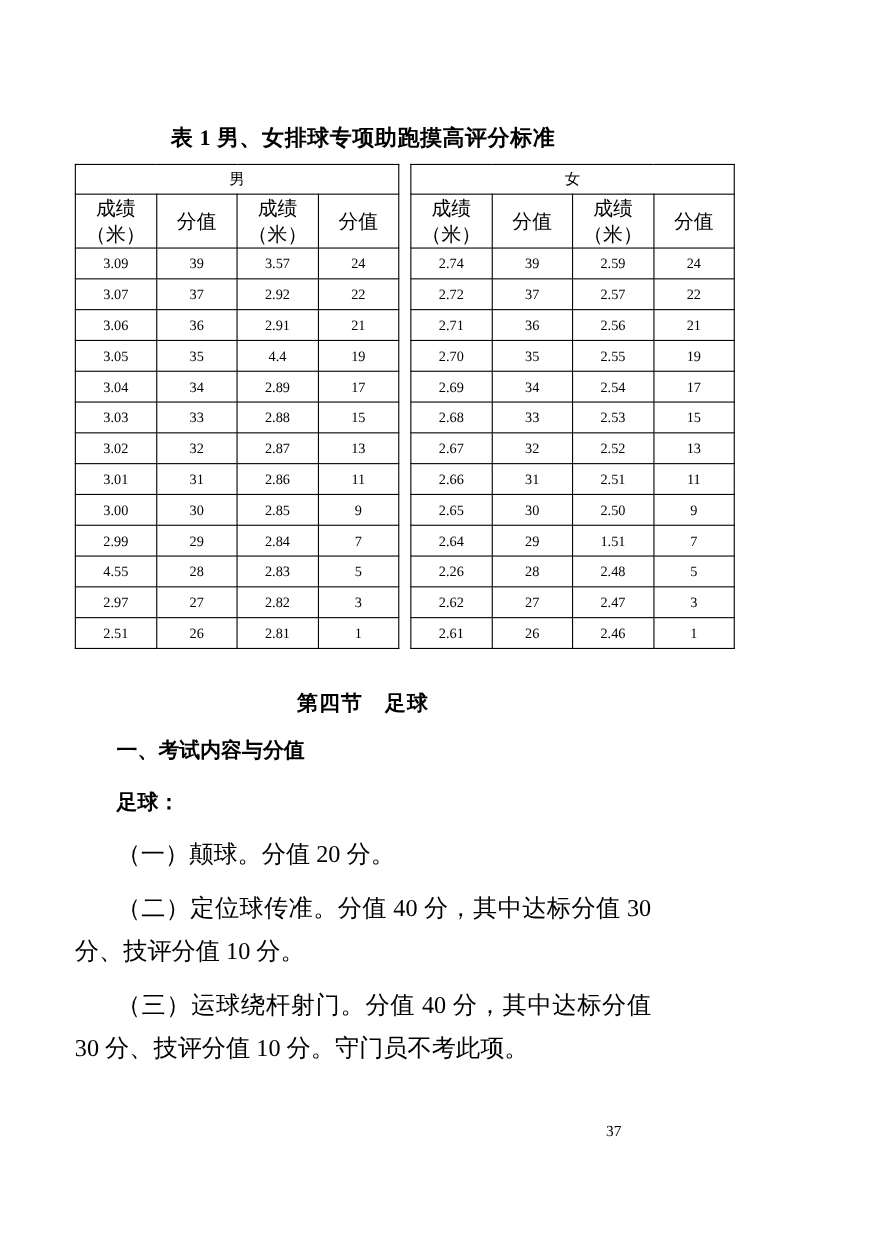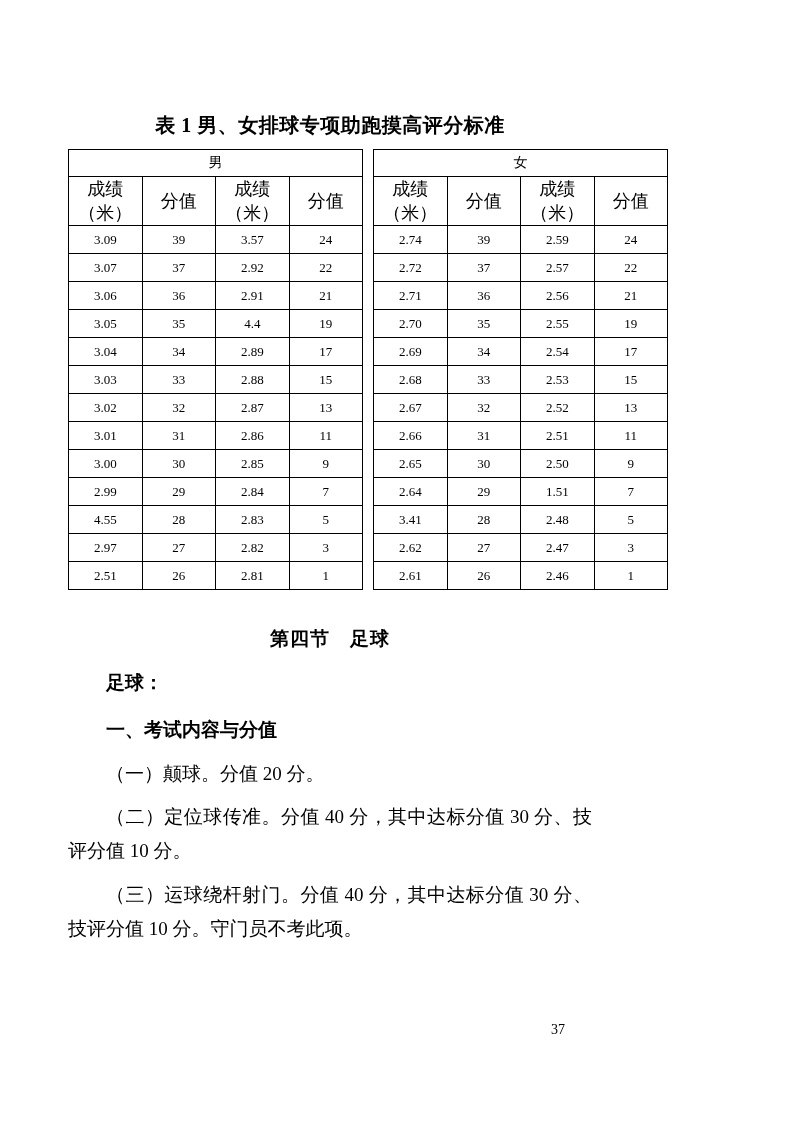--- a/index.html
+++ b/index.html
@@ -75,21 +75,21 @@
     margin-top: 14px;
     text-indent: 0;
   }
   .indent1 {
     text-indent: 38px;
   }
   .bold {
     font-weight: bold;
   }
   .para {
-    font-size: 19px;
+    font-size: 22px;
     line-height: 1.78;
     margin-top: 10px;
     text-indent: 38px;
     text-align: justify;
   }
   .page-number {
     position: absolute;
     right: 95px;
     bottom: 84px;
     font-size: 14px;
@@ -232,21 +232,21 @@
         <td>29</td>
         <td>1.51</td>
         <td>7</td>
       </tr>
       <tr>
         <td>4.55</td>
         <td>28</td>
         <td>2.83</td>
         <td>5</td>
         <td class="gap"></td>
-        <td>3.41</td>
+        <td>2.26</td>
         <td>28</td>
         <td>2.48</td>
         <td>5</td>
       </tr>
       <tr>
         <td>2.97</td>
         <td>27</td>
         <td>2.82</td>
         <td>3</td>
         <td class="gap"></td>
@@ -264,22 +264,22 @@
         <td>2.61</td>
         <td>26</td>
         <td>2.46</td>
         <td>1</td>
       </tr>
     </tbody>
   </table>
 
   <div class="section-heading">第四节　足球</div>
 
+  <div class="body-text indent1 bold">一、考试内容与分值</div>
+
   <div class="body-text indent1 bold">足球：</div>
-
-  <div class="body-text indent1 bold">一、考试内容与分值</div>
 
   <div class="para">（一）颠球。分值 20 分。</div>
   <div class="para">（二）定位球传准。分值 40 分，其中达标分值 30 分、技评分值 10 分。</div>
   <div class="para">（三）运球绕杆射门。分值 40 分，其中达标分值 30 分、技评分值 10 分。守门员不考此项。</div>
 
   <div class="page-number">37</div>
 </div>
 
 </body></html>

